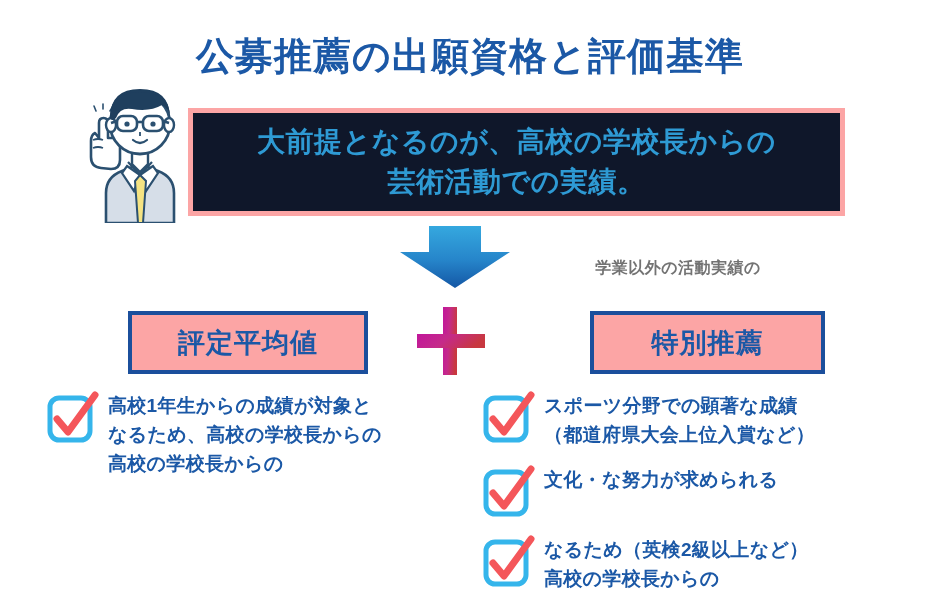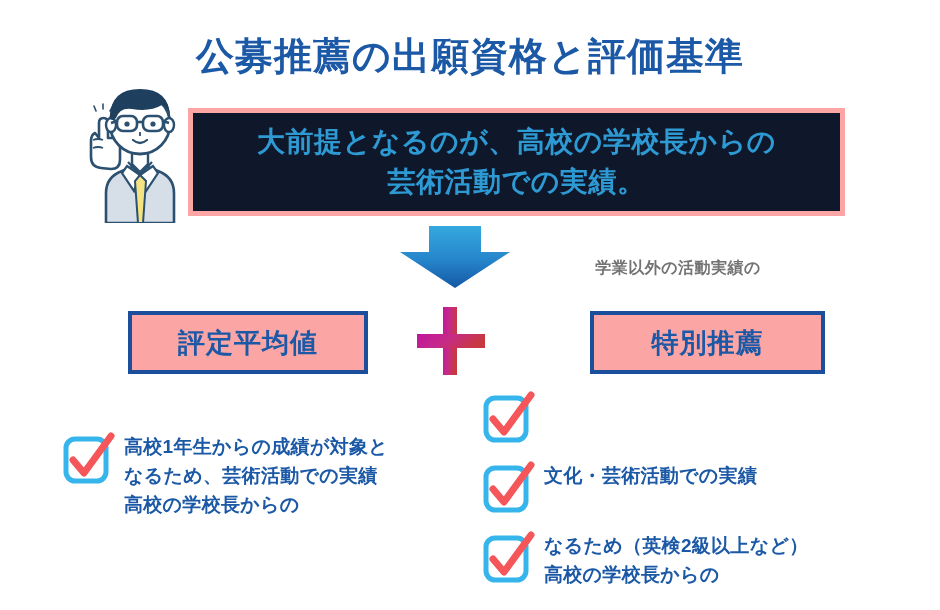--- a/index.html
+++ b/index.html
@@ -113,21 +113,21 @@
     font-weight: bold;
     color: #737373;
     letter-spacing: 0.5px;
     white-space: nowrap;
   }
 
   
   .checklist {
     position: absolute;
   }
-  #checklist-left  { left: 60px;  top: 390px; width: 420px; margin-top: 41px; }
+  #checklist-left  { left: 44px;  top: 390px; width: 420px; }
   #checklist-right { left: 480px; top: 390px; width: 430px; }
 
   .check-item {
     display: flex;
     align-items: flex-start;
     margin-bottom: 14px;
   }
   .check-icon {
     position: relative;
     flex: 0 0 auto;
@@ -250,46 +250,50 @@
   <div class="checklist" id="checklist-left">
     <div class="check-item">
       <span class="check-icon">
         <svg viewBox="0 0 56 56" width="56" height="56" aria-hidden="true">
           <rect x="6" y="8" width="40" height="42" rx="9" ry="9" fill="#FFFFFF" stroke="#35B5EB" stroke-width="5"></rect>
           <path d="M13 29 L24 42 L51 5" fill="none" stroke="#F4565A" stroke-width="7" stroke-linecap="round" stroke-linejoin="round"></path>
         </svg>
       </span>
       <span class="check-text">
         <span class="indent">高校1年生からの成績が対象と</span>
-        <span class="indent">なるため、芸術活動での実績</span>
+        <span class="indent">なるため、高校の学校長からの</span>
         <span class="indent">高校の学校長からの</span>
       </span>
     </div>
   </div>
 
   <div class="checklist" id="checklist-right">
 
     <div class="check-item">
       <span class="check-icon">
         <svg viewBox="0 0 56 56" width="56" height="56" aria-hidden="true">
           <rect x="6" y="8" width="40" height="42" rx="9" ry="9" fill="#FFFFFF" stroke="#35B5EB" stroke-width="5"></rect>
           <path d="M13 29 L24 42 L51 5" fill="none" stroke="#F4565A" stroke-width="7" stroke-linecap="round" stroke-linejoin="round"></path>
         </svg>
       </span>
+      <span class="check-text">
+        <span class="indent">スポーツ分野での顕著な成績</span>
+        <span class="indent">（都道府県大会上位入賞など）</span>
+      </span>
     </div>
 
     <div class="check-item">
       <span class="check-icon">
         <svg viewBox="0 0 56 56" width="56" height="56" aria-hidden="true">
           <rect x="6" y="8" width="40" height="42" rx="9" ry="9" fill="#FFFFFF" stroke="#35B5EB" stroke-width="5"></rect>
           <path d="M13 29 L24 42 L51 5" fill="none" stroke="#F4565A" stroke-width="7" stroke-linecap="round" stroke-linejoin="round"></path>
         </svg>
       </span>
       <span class="check-text">
-        <span class="indent">文化・芸術活動での実績</span>
+        <span class="indent">文化・な努力が求められる</span>
       </span>
     </div>
 
     <div class="check-item">
       <span class="check-icon">
         <svg viewBox="0 0 56 56" width="56" height="56" aria-hidden="true">
           <rect x="6" y="8" width="40" height="42" rx="9" ry="9" fill="#FFFFFF" stroke="#35B5EB" stroke-width="5"></rect>
           <path d="M13 29 L24 42 L51 5" fill="none" stroke="#F4565A" stroke-width="7" stroke-linecap="round" stroke-linejoin="round"></path>
         </svg>
       </span>

